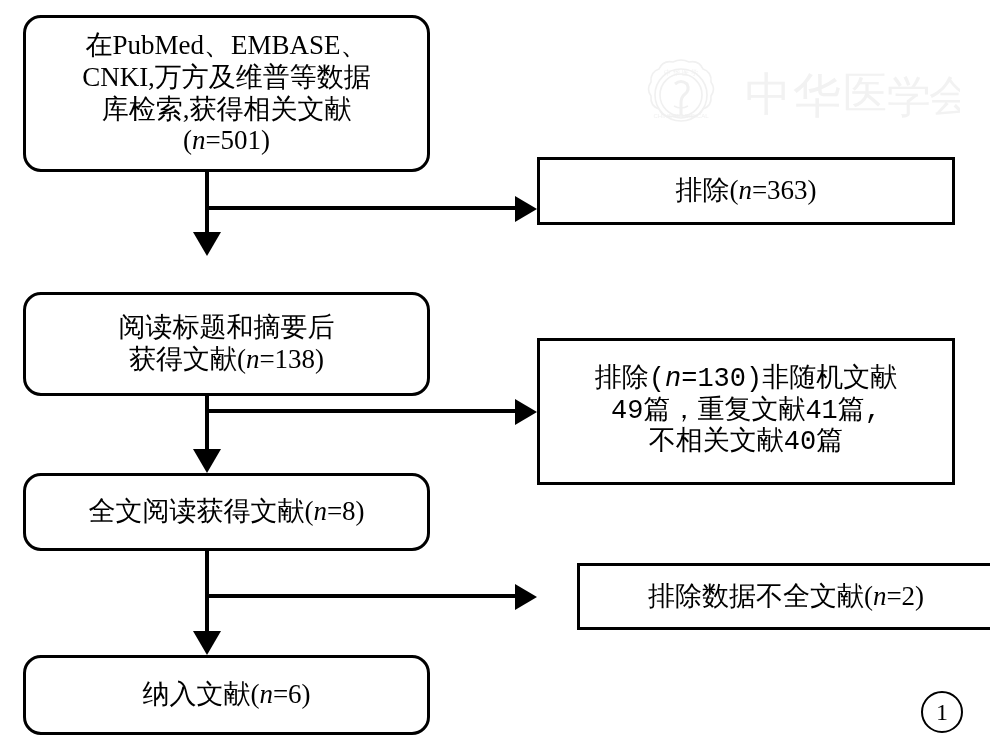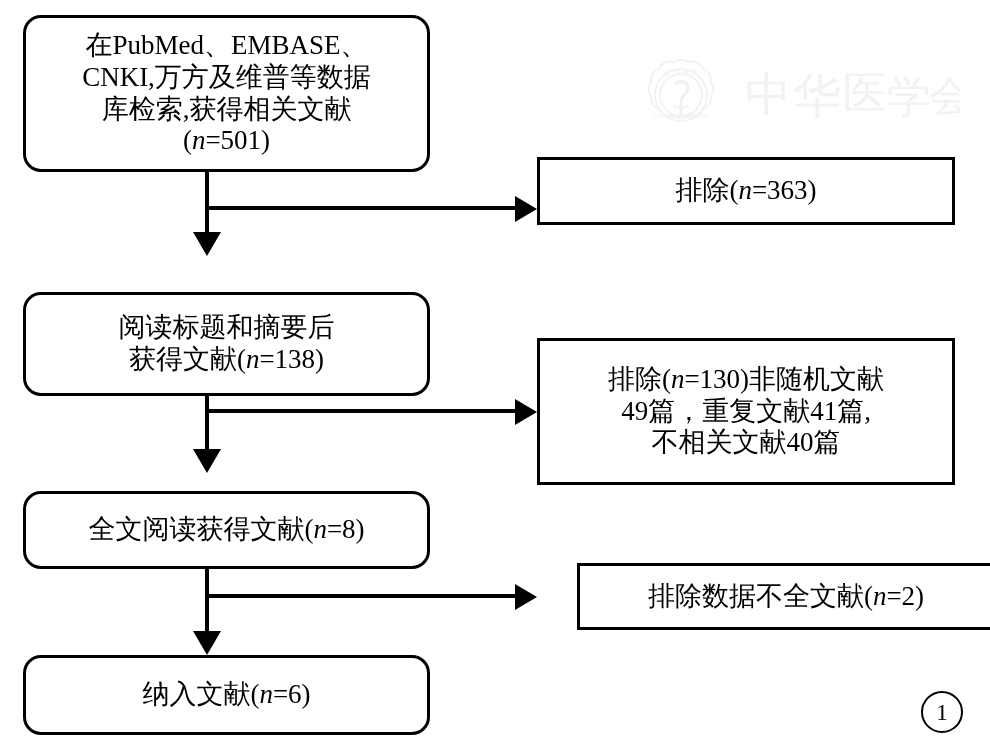--- a/index.html
+++ b/index.html
@@ -31,26 +31,26 @@
     font-size:27px;
     letter-spacing:0px;
     white-space:pre-line;
     padding:0 6px;
   }
   .box .txt .it{ font-style:italic; }
 
   
   #box-search{ left:23px;  top:15px;  width:407px; height:157px; }
   #box-title { left:23px;  top:256px; width:407px; height:104px;margin-top:36px; }
-  #box-full  { left:23px;  top:491px; width:407px; height:78px;  }
+  #box-full  { left:23px;  top:473px; width:407px; height:78px;  }
   #box-incl  { left:23px;  top:655px; width:407px; height:80px;justify-content:center;  }
 
   
   #box-ex1{ left:537px; top:157px; width:418px; height:68px;  }
-  #box-ex2{ left:537px; top:338px; width:418px; height:147px; }
+  #box-ex2{ left:537px; top:338px; width:418px; height:147px;font-family:Liberation Mono, monospace; }
   #box-ex3{ left:537px; top:563px; width:418px; height:67px;margin-left:40px;  }
 
   
   .vline{
     position:absolute;
     width:4px;
     background:#000;
     left:205px;
     z-index:2;
   }

